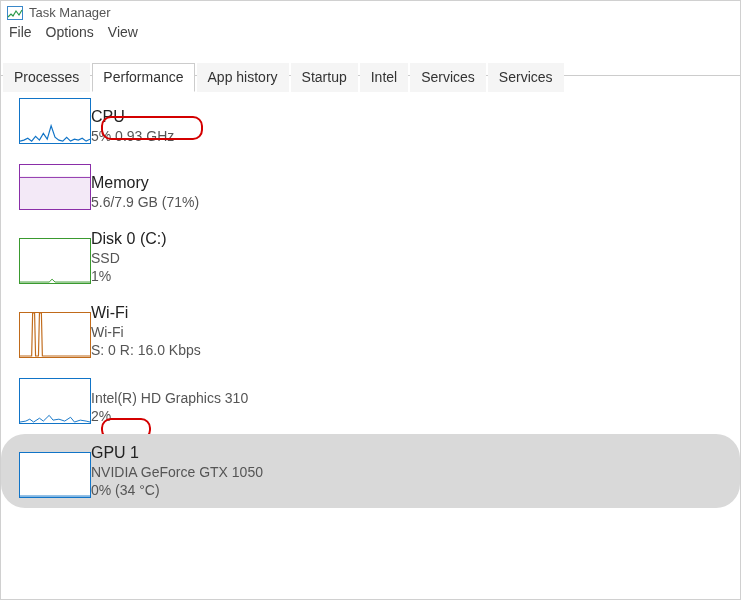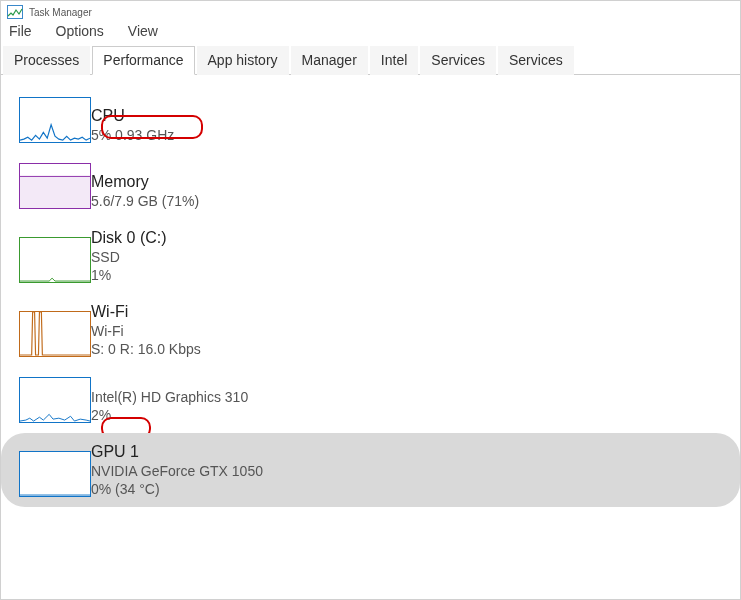--- a/index.html
+++ b/index.html
@@ -17,42 +17,42 @@
   .titlebar {
     display: flex;
     align-items: center;
     padding: 4px 6px 2px 6px;
     gap: 6px;
   }
   .titlebar .icon {
     width: 16px; height: 14px;
     display: inline-block;
   }
-  .titlebar .title { color: #555; font-size: 10px; }
+  .titlebar .title { color: #555; font-size: 13px; }
   .menubar {
     display: flex;
-    gap: 24px;
+    gap: 14px;
     padding: 2px 4px 6px 8px;
     color: #444;
     font-size: 14px;
   }
   .menubar span { cursor: default; }
   .tabs {
     display: flex;
     border-bottom: 1px solid #ccc;
     padding-left: 2px;
   }
   .tab {
     padding: 5px 10px 6px 10px;
     font-size: 14px;
     color: #333;
     border: 1px solid transparent;
     border-bottom: none;
     position: relative;
-    top: 1px;
+    top: 17px;
     cursor: default;
     background: #f5f5f5;
     margin-right: 2px;
   }
   .tab.active {
     background: #fff;
     border-color: #ccc;
     border-bottom: 1px solid #fff;
   }
   .content {
@@ -110,21 +110,21 @@
 <div class="menubar">
   <span>File</span>
   <span>Options</span>
   <span>View</span>
 </div>
 
 <div class="tabs">
   <div class="tab">Processes</div>
   <div class="tab active">Performance</div>
   <div class="tab">App history</div>
-  <div class="tab">Manager</div>
+  <div class="tab">Startup</div>
   <div class="tab">Intel</div>
   <div class="tab">Services</div>
   <div class="tab">Services</div>
 </div>
 
 <div class="content">
   <div class="perf-list">
 
     <div class="perf-item" style="padding-top:22px;">
       <div class="thumb" style="border-color:#1174c7;">

